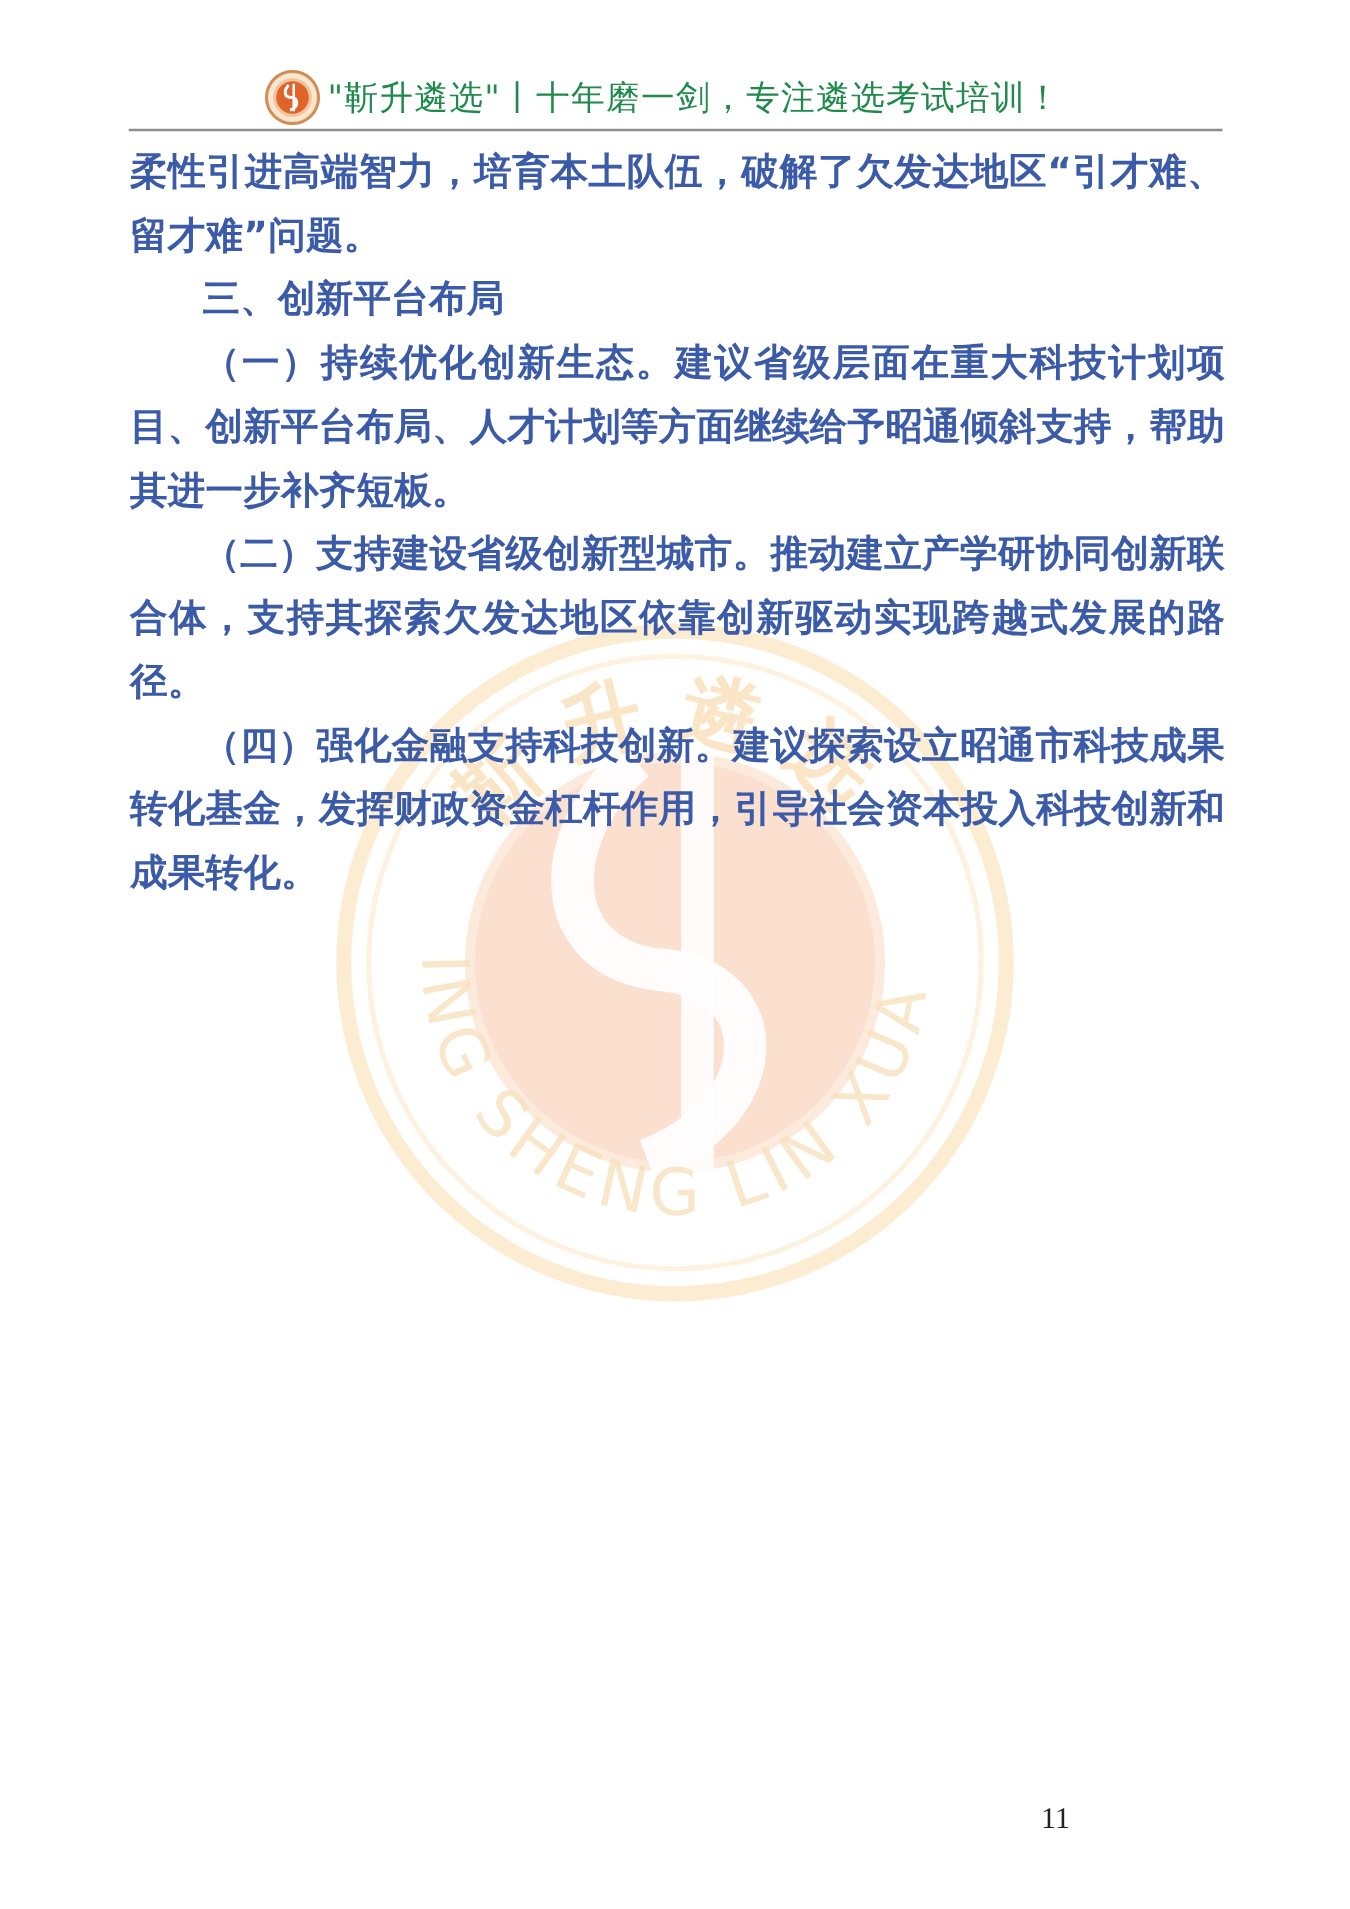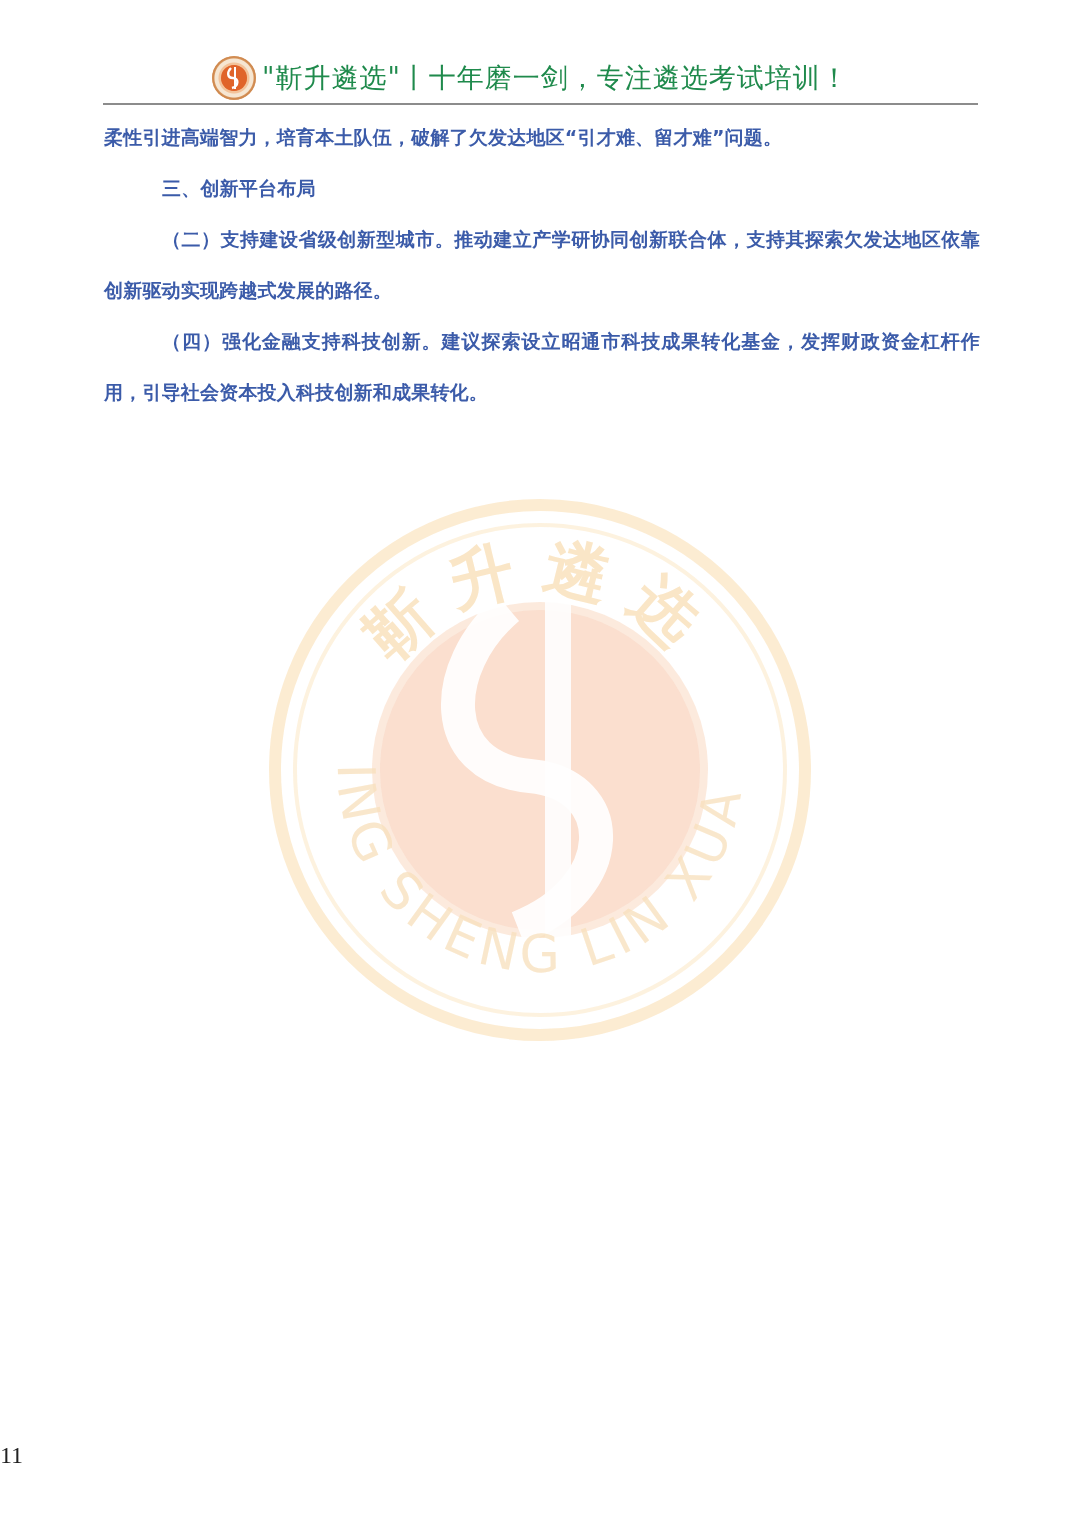--- a/index.html
+++ b/index.html
@@ -16,26 +16,26 @@
     .logo svg { position: absolute; left: 0; top: 0; }
     .header-text { margin-left: 6px; font-size: 27px; color: #1f8a4c; letter-spacing: 1px;
                    font-family: "DejaVu Serif", serif; white-space: nowrap; }
     .divider { position: absolute; left: 103px; top: 103px; width: 875px; height: 2px; background: #8c8c8c; }
 
     
     .watermark { position: absolute; left: 268px; top: 498px; width: 545px; height: 545px; pointer-events: none; }
 
     
     .content { position: absolute; left: 104px; top: 112px; width: 876px; }
-    .para { margin: 0; font-size: 19px; line-height: 51px; color: #3b5ba9;
+    .para { margin: 0; font-size: 30px; line-height: 51px; color: #3b5ba9;
             text-align: justify; text-align-last: left; font-weight: bold; letter-spacing: 0.2px; }
     .indent { text-indent: 58px; }
     .heading { padding-left: 58px; }
 
-    .page-number { position: absolute; left: 0; width: 856px; top: 1442px; text-align: left;
+    .page-number { position: absolute; left: 0; width: 856px; top: 1442px; text-align: right;
                    font-family: "Liberation Serif", serif; font-size: 24px; color: #222; }
   </style>
 </head>
 <body>
 
 <div class="page">
 
   <div class="header">
     <div class="header-inner">
       <span class="logo">
@@ -66,18 +66,19 @@
       <textPath href="#wm-top" startOffset="50%" text-anchor="middle">靳升遴选</textPath>
     </text>
     <text font-size="52" fill="#f8e0bc" opacity="0.75" font-family="DejaVu Sans, sans-serif" letter-spacing="6">
       <textPath href="#wm-bot" startOffset="50%" text-anchor="middle">JING SHENG LIN XUAN</textPath>
     </text>
   </svg>
 
   <div class="content">
     <p class="para">柔性引进高端智力，培育本土队伍，破解了欠发达地区“引才难、留才难”问题。</p>
     <p class="para heading">三、创新平台布局</p>
+    <p class="para indent">（一）持续优化创新生态。建议省级层面在重大科技计划项目、创新平台布局、人才计划等方面继续给予昭通倾斜支持，帮助其进一步补齐短板。</p>
     <p class="para indent">（二）支持建设省级创新型城市。推动建立产学研协同创新联合体，支持其探索欠发达地区依靠创新驱动实现跨越式发展的路径。</p>
     <p class="para indent">（四）强化金融支持科技创新。建议探索设立昭通市科技成果转化基金，发挥财政资金杠杆作用，引导社会资本投入科技创新和成果转化。</p>
   </div>
 
   <div class="page-number">11</div>
 </div>
 
 </body></html>

